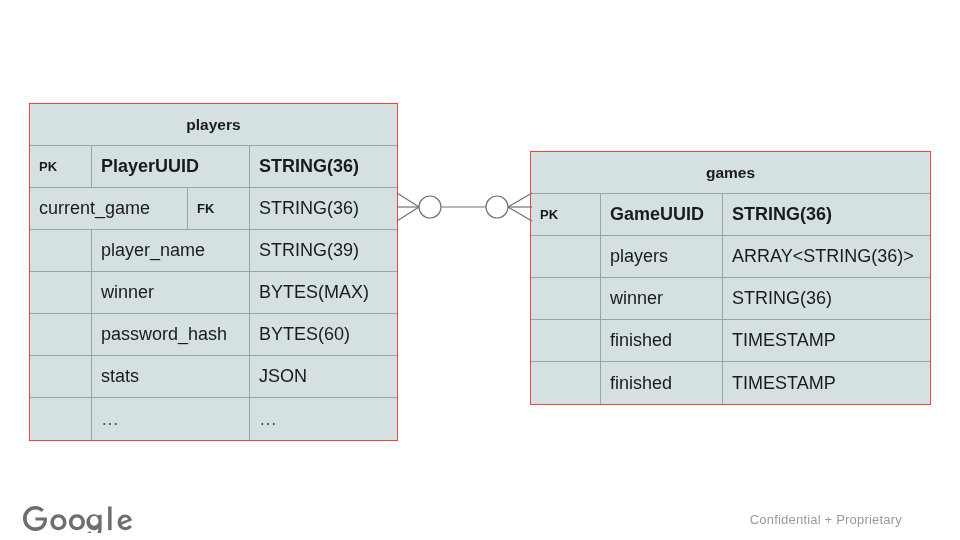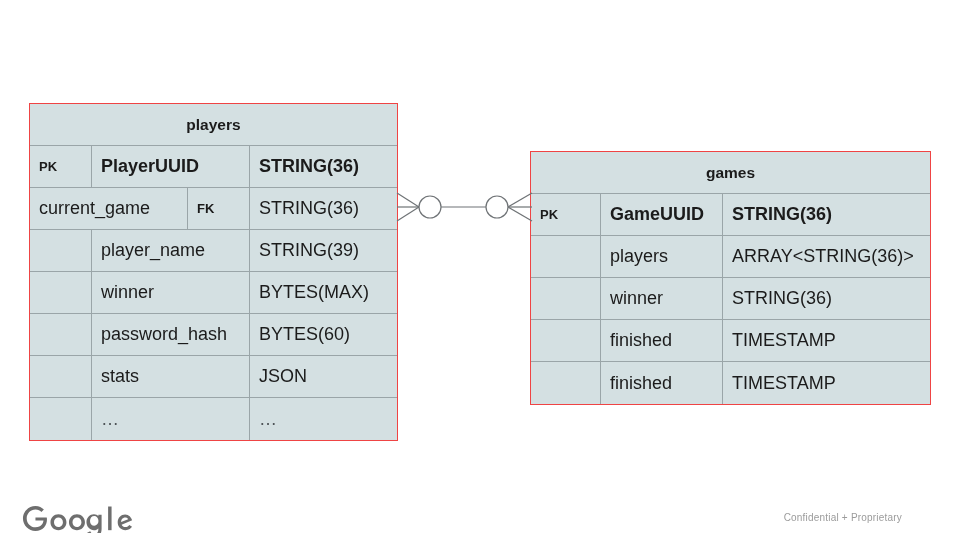--- a/index.html
+++ b/index.html
@@ -110,21 +110,21 @@
     position: absolute;
     left: 20px;
     top: 503px;
     width: 120px;
     height: 30px;
   }
   #footer-note {
     position: absolute;
     right: 58px;
     top: 512px;
-    font-size: 10px;
+    font-size: 13px;
     color: #9b9b9b;
     letter-spacing: 0.2px;
   }
 </style>
 </head>
 <body>
 
 <div id="slide">
 
   <div class="entity" id="players-entity">

